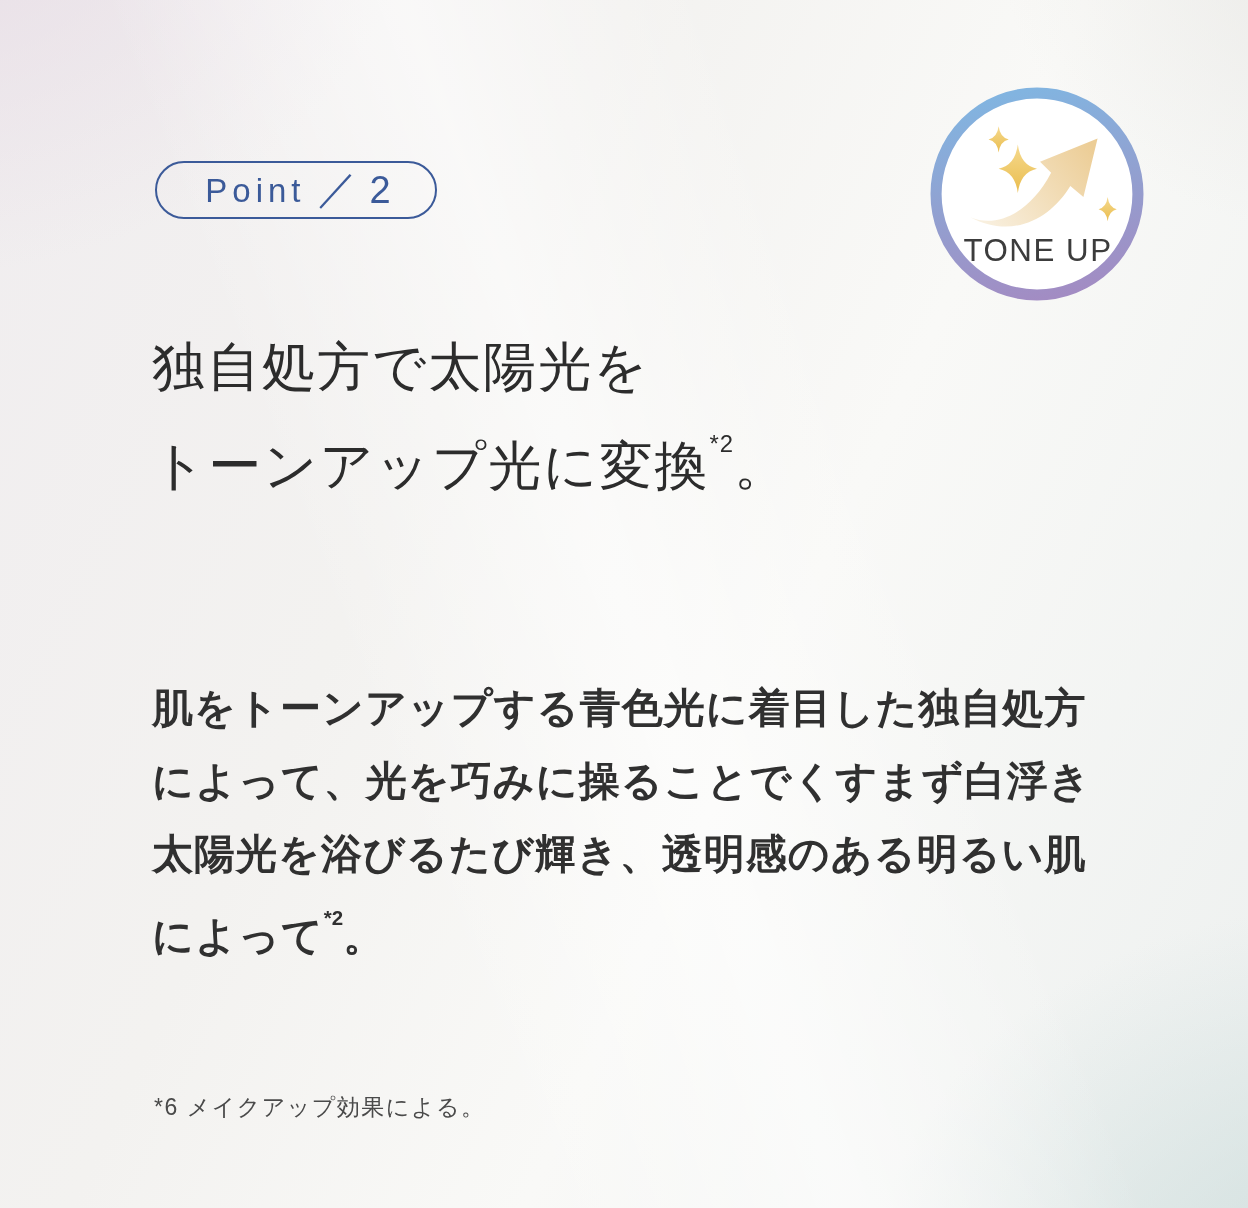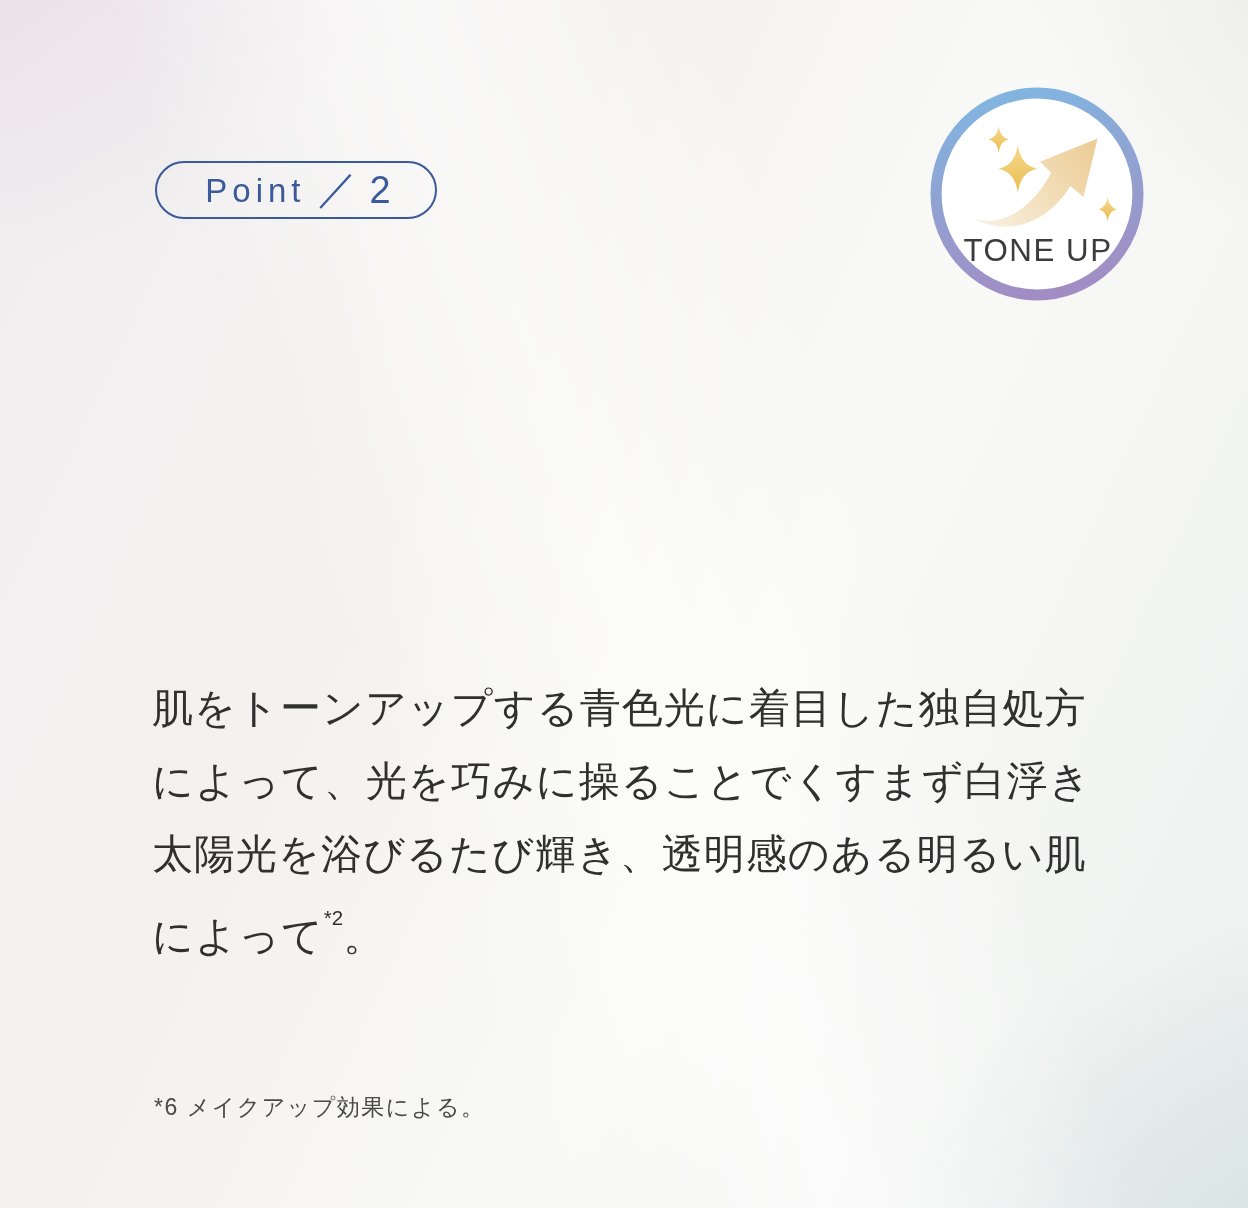--- a/index.html
+++ b/index.html
@@ -33,21 +33,21 @@
   .headline{
     position:absolute;left:152px;top:322px;
     font-size:53px;line-height:90px;letter-spacing:2px;
     color:#2c2c2c;font-weight:400;white-space:nowrap;
   }
   .headline sup{font-size:0.45em;position:relative;top:-0.55em;letter-spacing:1px;}
   
   .body-copy{
     position:absolute;left:152px;top:672px;
     font-size:41px;line-height:73px;letter-spacing:1px;
-    color:#303030;white-space:nowrap;
+    color:#303030;white-space:nowrap;font-weight:bold;
   }
   .body-copy sup{font-size:0.5em;position:relative;top:-0.5em;letter-spacing:0;}
   
   .footnote{
     position:absolute;left:154px;top:1092px;
     font-size:23px;letter-spacing:1.5px;color:#4a4a4a;
   }
 </style>
 </head>
 <body>
@@ -82,20 +82,22 @@
       <path d="M40,129 C66,140 99,125 120,85 L109,74 L166,51 L152,109 L139,98 C119,131 81,151 40,129 Z" fill="url(#arrowGrad)"></path>
 
       <path d="M87,57 Q89.7,77.6 106,81 Q89.7,84.4 87,105 Q84.3,84.4 68,81 Q84.3,77.6 87,57 Z" fill="url(#goldGrad)"></path>
       <path d="M68,39 Q69.4,50.2 78,52 Q69.4,53.8 68,65 Q66.6,53.8 58,52 Q66.6,50.2 68,39 Z" fill="url(#goldGrad)"></path>
       <path d="M176,109 Q177.3,119.3 185,121 Q177.3,122.7 176,133 Q174.7,122.7 167,121 Q174.7,119.3 176,109 Z" fill="url(#goldGrad)"></path>
       <text x="107" y="172" text-anchor="middle" font-size="31" letter-spacing="1.5" fill="#3c3c3c">TONE UP</text>
     </svg>
   </div>
 
   <div class="headline">
+    <div><span>独自処方で太陽光を</span></div>
+    <div><span>トーンアップ光に変換</span><sup>*2</sup><span>。</span></div>
   </div>
 
   <div class="body-copy">
     <div><span>肌をトーンアップする青色光に着目した独自処方</span></div>
     <div><span>によって、光を巧みに操ることでくすまず白浮き</span></div>
     <div><span>太陽光を浴びるたび輝き、透明感のある明るい肌</span></div>
     <div><span>によって</span><sup>*2</sup><span>。</span></div>
   </div>
 
   <div class="footnote">*6 メイクアップ効果による。</div>

